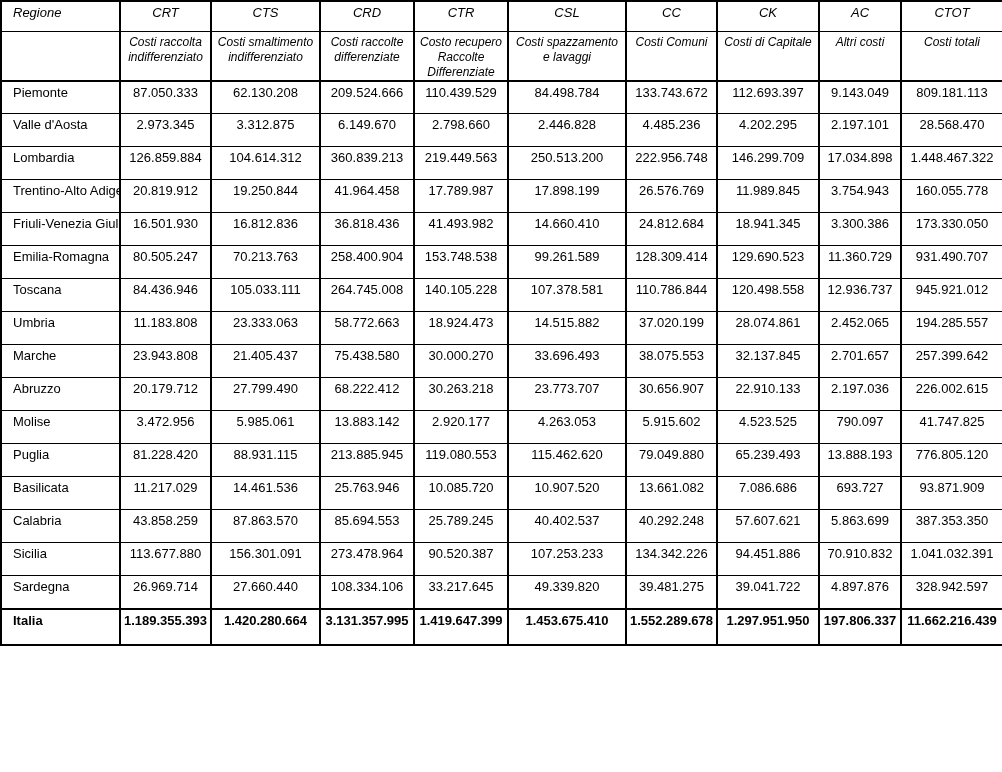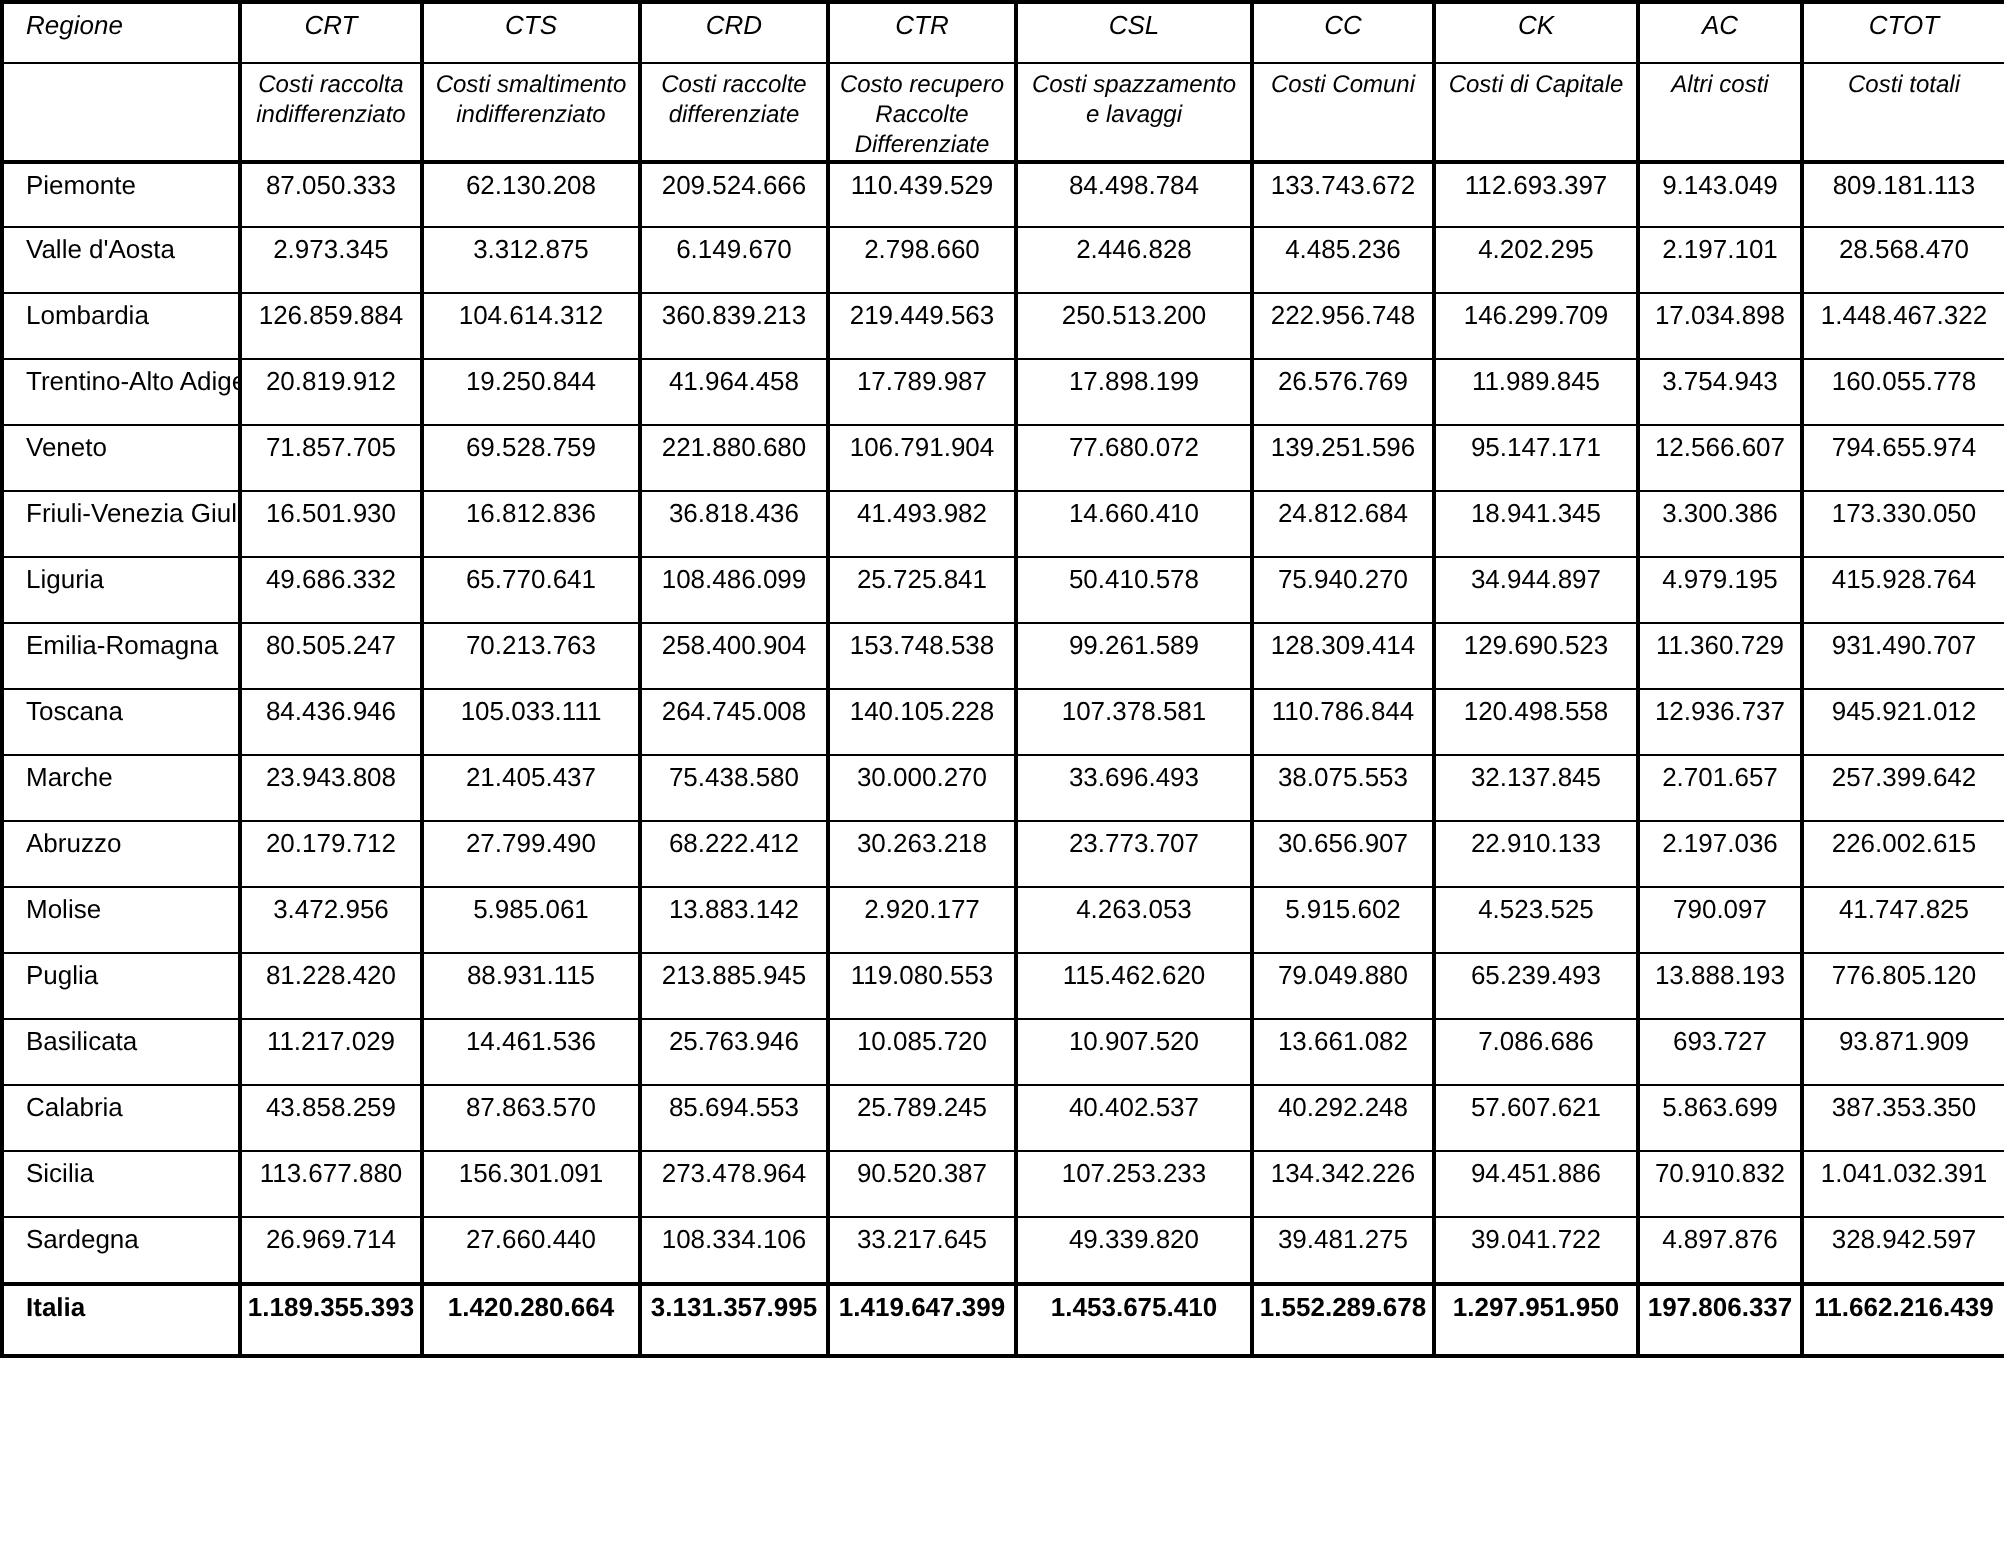--- a/index.html
+++ b/index.html
@@ -134,56 +134,32 @@
         <td class="num">19.250.844</td>
         <td class="num">41.964.458</td>
         <td class="num">17.789.987</td>
         <td class="num">17.898.199</td>
         <td class="num">26.576.769</td>
         <td class="num">11.989.845</td>
         <td class="num">3.754.943</td>
         <td class="num">160.055.778</td>
       </tr>
       <tr>
-        <td class="region">Veneto</td>
-        <td class="num">71.857.705</td>
-        <td class="num">69.528.759</td>
-        <td class="num">221.880.680</td>
-        <td class="num">106.791.904</td>
-        <td class="num">77.680.072</td>
-        <td class="num">139.251.596</td>
-        <td class="num">95.147.171</td>
-        <td class="num">12.566.607</td>
-        <td class="num">794.655.974</td>
-      </tr>
-      <tr>
         <td class="region">Friuli-Venezia Giulia</td>
         <td class="num">16.501.930</td>
         <td class="num">16.812.836</td>
         <td class="num">36.818.436</td>
         <td class="num">41.493.982</td>
         <td class="num">14.660.410</td>
         <td class="num">24.812.684</td>
         <td class="num">18.941.345</td>
         <td class="num">3.300.386</td>
         <td class="num">173.330.050</td>
       </tr>
       <tr>
-        <td class="region">Liguria</td>
-        <td class="num">49.686.332</td>
-        <td class="num">65.770.641</td>
-        <td class="num">108.486.099</td>
-        <td class="num">25.725.841</td>
-        <td class="num">50.410.578</td>
-        <td class="num">75.940.270</td>
-        <td class="num">34.944.897</td>
-        <td class="num">4.979.195</td>
-        <td class="num">415.928.764</td>
-      </tr>
-      <tr>
         <td class="region">Emilia-Romagna</td>
         <td class="num">80.505.247</td>
         <td class="num">70.213.763</td>
         <td class="num">258.400.904</td>
         <td class="num">153.748.538</td>
         <td class="num">99.261.589</td>
         <td class="num">128.309.414</td>
         <td class="num">129.690.523</td>
         <td class="num">11.360.729</td>
         <td class="num">931.490.707</td>
@@ -192,20 +168,32 @@
         <td class="region">Toscana</td>
         <td class="num">84.436.946</td>
         <td class="num">105.033.111</td>
         <td class="num">264.745.008</td>
         <td class="num">140.105.228</td>
         <td class="num">107.378.581</td>
         <td class="num">110.786.844</td>
         <td class="num">120.498.558</td>
         <td class="num">12.936.737</td>
         <td class="num">945.921.012</td>
+      </tr>
+      <tr>
+        <td class="region">Umbria</td>
+        <td class="num">11.183.808</td>
+        <td class="num">23.333.063</td>
+        <td class="num">58.772.663</td>
+        <td class="num">18.924.473</td>
+        <td class="num">14.515.882</td>
+        <td class="num">37.020.199</td>
+        <td class="num">28.074.861</td>
+        <td class="num">2.452.065</td>
+        <td class="num">194.285.557</td>
       </tr>
       <tr>
         <td class="region">Marche</td>
         <td class="num">23.943.808</td>
         <td class="num">21.405.437</td>
         <td class="num">75.438.580</td>
         <td class="num">30.000.270</td>
         <td class="num">33.696.493</td>
         <td class="num">38.075.553</td>
         <td class="num">32.137.845</td>

